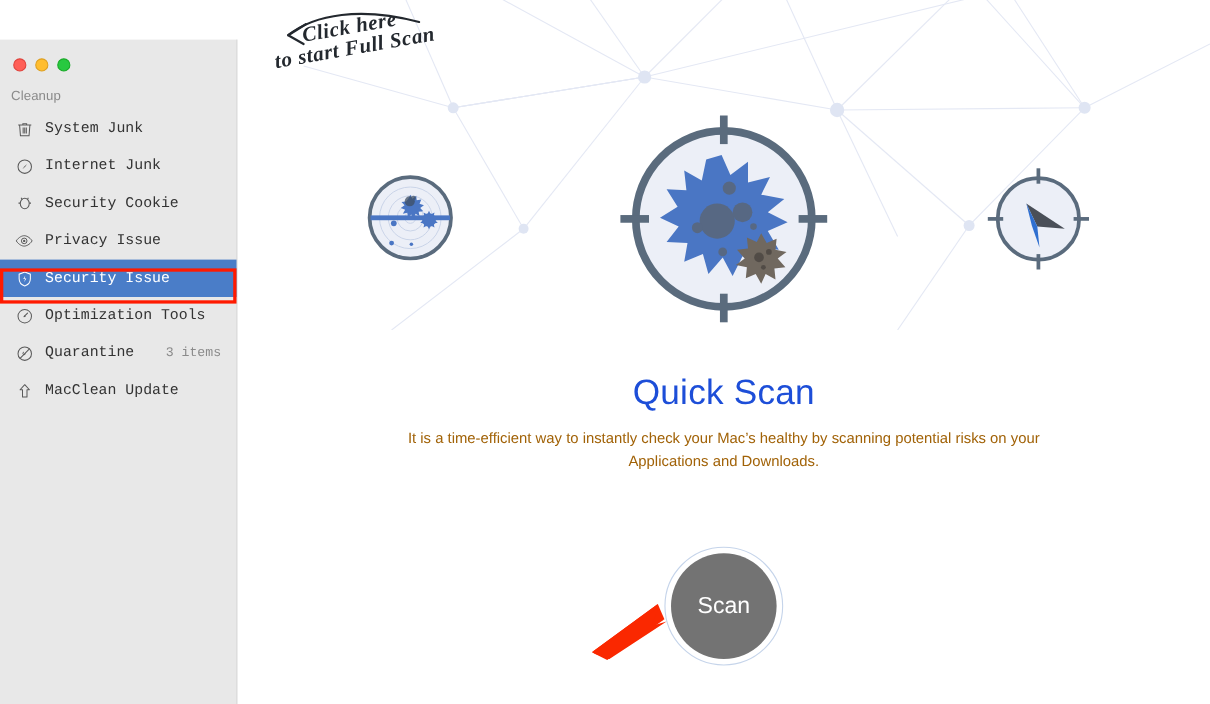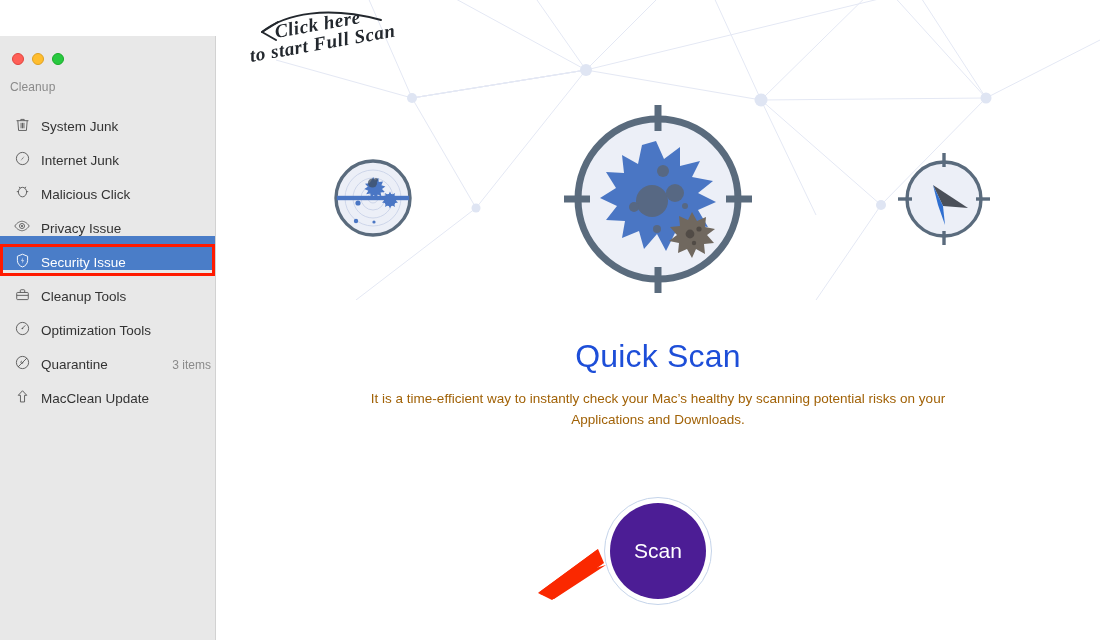--- a/index.html
+++ b/index.html
@@ -37,25 +37,26 @@
 
   .group-label {
     font-size: 12px;
     color: #8a8a8a;
     padding: 10px 0 6px 10px;
     letter-spacing: 0.1px;
   }
   .nav-item {
     height: 34px;
     display: flex;
-    align-items: flex-end;
-    padding: 0 2px 0 12px;
+    align-items: center;
+    padding: 0 12px 0 12px;
     font-size: 13.5px;
     color: #333333;
     position: relative;
+    font-family: Liberation Mono, monospace;
   }
   .nav-item .ico {
     width: 20px; height: 20px;
     margin-right: 9px;
     flex: 0 0 20px;
     display: flex; align-items: center; justify-content: center;
     color: #5a5a5a;
   }
   .nav-item .lbl { flex: 1; white-space: nowrap; }
   .nav-item .badge {
@@ -125,21 +126,21 @@
     width: 108px; height: 108px;
     border-radius: 50%;
     border: 1px solid #c5d4ea;
     background: #ffffff;
   }
   .scan-btn {
     position: absolute;
     left: 6px; top: 6px;
     width: 96px; height: 96px;
     border-radius: 50%;
-    background: #4c1d95;
+    background: #737373;
     color: #ffffff;
     font-size: 21px;
     display: flex; align-items: center; justify-content: center;
     border: none;
     cursor: pointer;
     font-family: "Liberation Sans", sans-serif;
   }
   .red-arrow {
     position: absolute;
     left: 320px; top: 545px;
@@ -185,21 +186,21 @@
     </div>
 
     <div class="nav-item">
       <span class="ico">
         <svg width="17" height="17" viewBox="0 0 20 20" fill="none" stroke="currentColor" stroke-width="1.1">
           <path d="M5.2 9.5 a4.8 5.6 0 1 0 9.6 0 a4.8 5.6 0 1 0 -9.6 0"></path>
           <path d="M7.2 5.2 L6.1 3.3 M12.8 5.2 L13.9 3.3"></path>
           <path d="M5.2 9 H3.3 M14.8 9 H16.7"></path>
         </svg>
       </span>
-      <span class="lbl">Malicious Click</span>
+      <span class="lbl">Security Cookie</span>
     </div>
 
     <div class="nav-item">
       <span class="ico">
         <svg width="18" height="18" viewBox="0 0 22 20" fill="none" stroke="currentColor" stroke-width="1.1">
           <path d="M2.2 10 C5 5.6 9 4.2 11 4.2 C13 4.2 17 5.6 19.8 10 C17 14.4 13 15.8 11 15.8 C9 15.8 5 14.4 2.2 10 Z"></path>
           <circle cx="11" cy="10" r="3.1"></circle>
           <circle cx="11" cy="10" r="1.3" fill="currentColor" stroke="none"></circle>
         </svg>
       </span>
@@ -210,30 +211,20 @@
       <span class="ico">
         <svg width="17" height="17" viewBox="0 0 20 20" fill="none" stroke="currentColor" stroke-width="1.1">
           <path d="M10 2.6 L16 5 V10 C16 14 13.2 16.6 10 17.6 C6.8 16.6 4 14 4 10 V5 Z"></path>
           <path d="M10.6 6.4 L8.4 10.2 H10.3 L9.4 13.6 L11.7 9.6 H9.8 Z" fill="currentColor" stroke="none"></path>
         </svg>
       </span>
       <span class="lbl">Security Issue</span>
     </div>
 
 
-    <div class="nav-item">
-      <span class="ico">
-        <svg width="17" height="17" viewBox="0 0 20 20" fill="none" stroke="currentColor" stroke-width="1.1">
-          <rect x="3.2" y="7.6" width="13.6" height="8.4" rx="1"></rect>
-          <path d="M3.2 11 h13.6"></path>
-          <path d="M7.4 7.6 V5.4 a1 1 0 0 1 1-1 h3.2 a1 1 0 0 1 1 1 v2.2"></path>
-        </svg>
-      </span>
-      <span class="lbl">Cleanup Tools</span>
-    </div>
 
     <div class="nav-item">
       <span class="ico">
         <svg width="17" height="17" viewBox="0 0 20 20" fill="none" stroke="currentColor" stroke-width="1.1">
           <circle cx="10" cy="10" r="7.2"></circle>
           <path d="M13 6.6 L9.2 10.4" stroke-linecap="round"></path>
           <circle cx="10" cy="10" r="0.9" fill="currentColor" stroke="none"></circle>
         </svg>
       </span>
       <span class="lbl">Optimization Tools</span>

